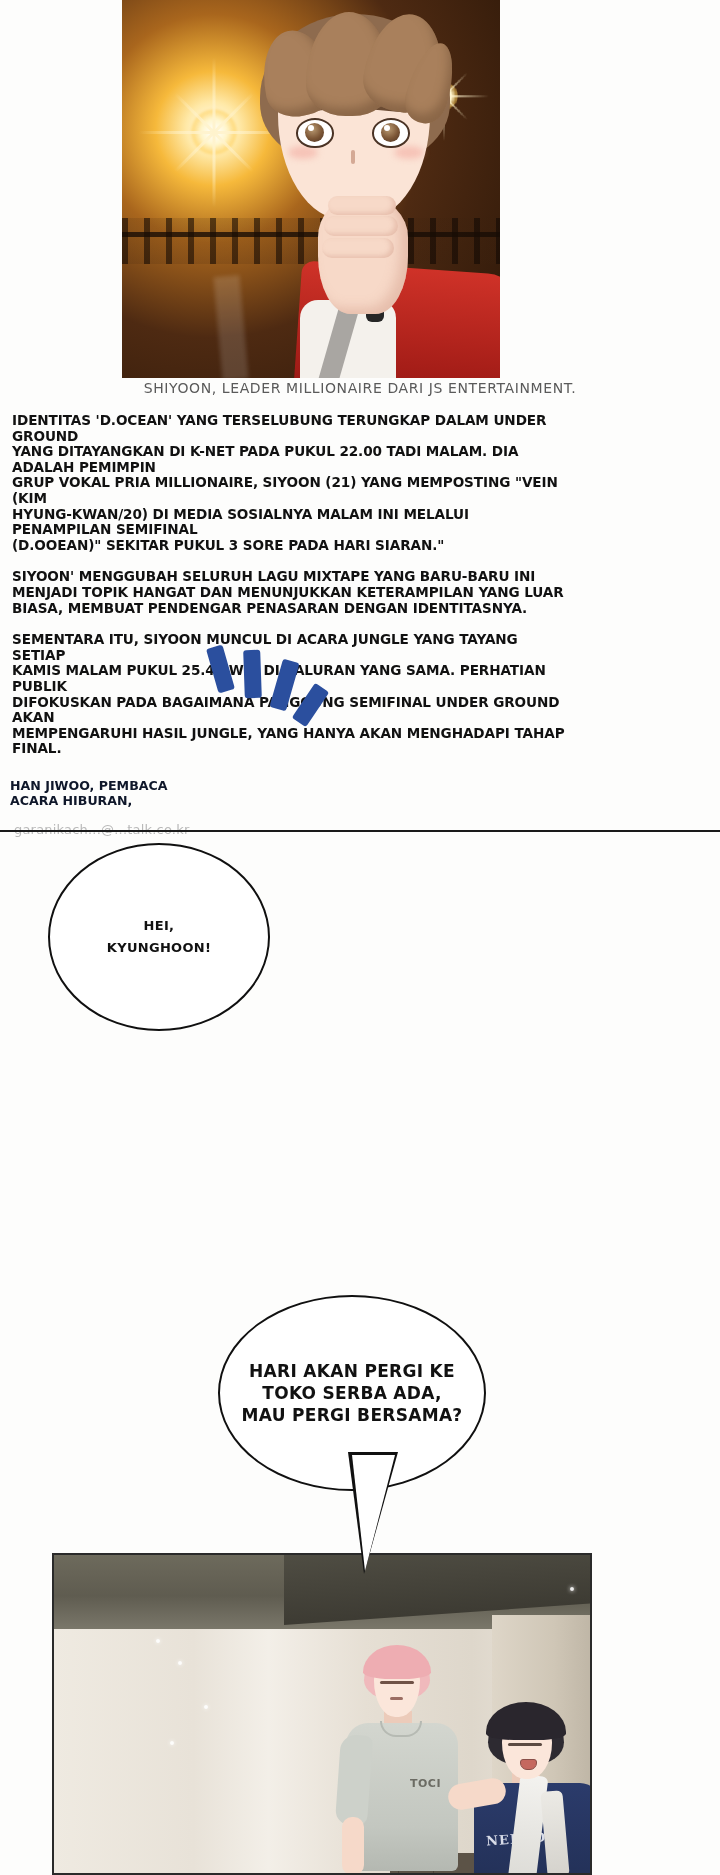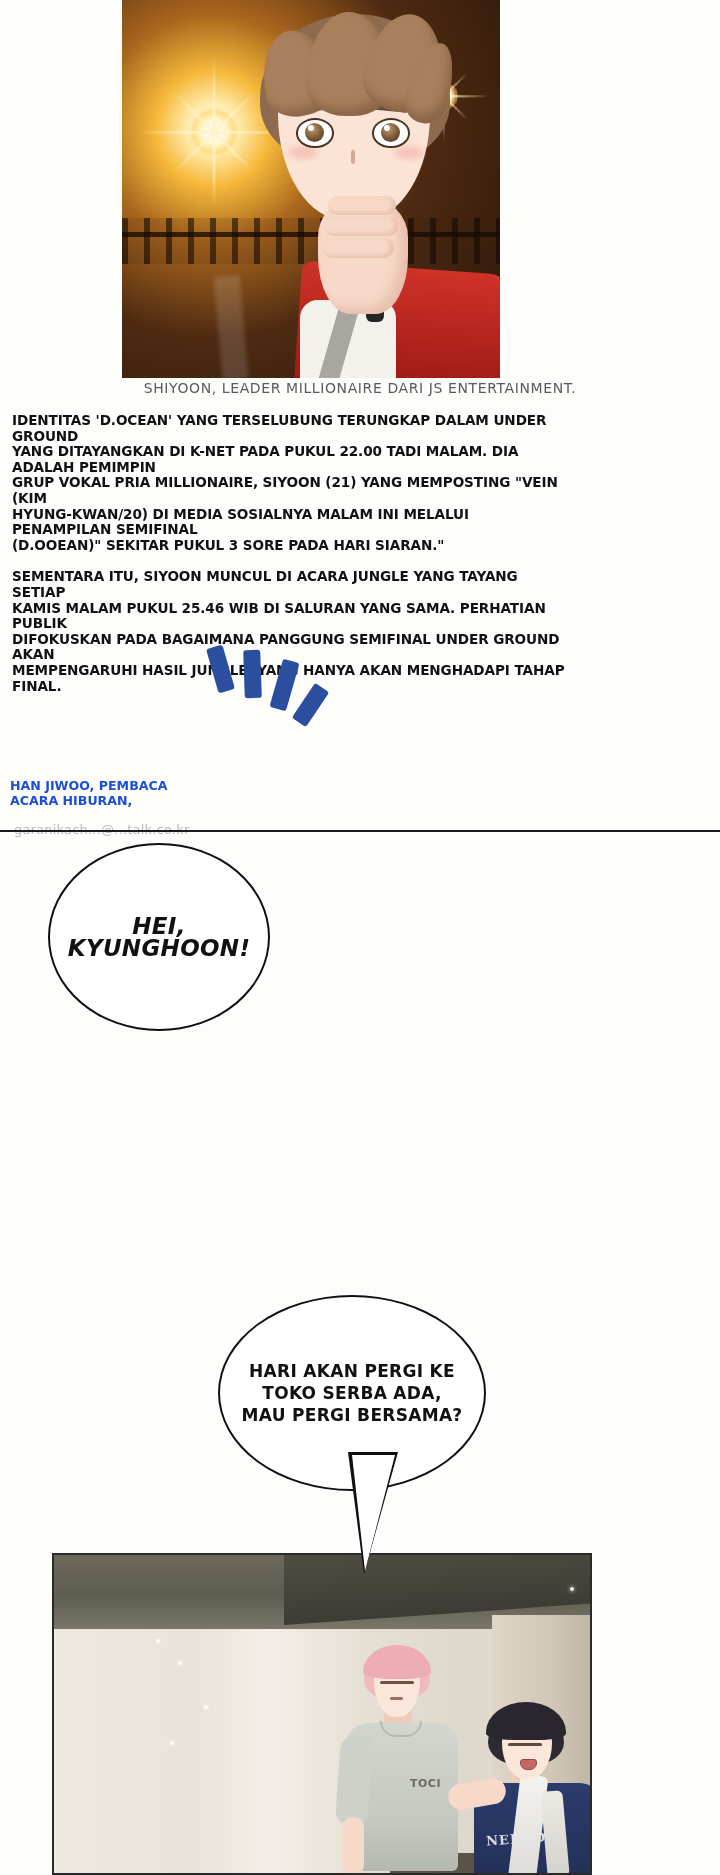--- a/index.html
+++ b/index.html
@@ -265,21 +265,21 @@
     font-weight: 600;
     white-space: pre-line;
   }
   .byline {
     position: absolute;
     left: 10px;
     top: 778px;
     font-family: "DejaVu Sans", sans-serif;
     font-size: 12.6px;
     line-height: 15px;
-    color: #1d4ed8;
+    color: #0f172a;
     font-weight: 600;
     white-space: pre-line;
   }
   .watermark {
     position: absolute;
     left: 14px;
     top: 822px;
     font-family: "DejaVu Sans", sans-serif;
     font-size: 13px;
     color: #b9b9b9;
@@ -332,23 +332,22 @@
     letter-spacing: .3px;
   }
 
   .bubble-1 {
     left: 48px;
     top: 843px;
     width: 222px;
     height: 188px;
   }
   .bubble-1 .txt {
-    font-size: 23px;
+    font-size: 13px;
     line-height: 22px;
-    font-style: italic;
   }
 
   .bubble-2 {
     left: 218px;
     top: 1295px;
     width: 268px;
     height: 196px;
   }
   .bubble-2 .txt {
     font-size: 17px;
@@ -676,20 +675,23 @@
   </div>
 
   <div class="caption">SHIYOON, LEADER MILLIONAIRE DARI JS ENTERTAINMENT.</div>
 
   <div class="article">
     <p>IDENTITAS 'D.OCEAN' YANG TERSELUBUNG TERUNGKAP DALAM UNDER GROUND
 YANG DITAYANGKAN DI K-NET PADA PUKUL 22.00 TADI MALAM. DIA ADALAH PEMIMPIN
 GRUP VOKAL PRIA MILLIONAIRE, SIYOON (21) YANG MEMPOSTING "VEIN (KIM
 HYUNG-KWAN/20) DI MEDIA SOSIALNYA MALAM INI MELALUI PENAMPILAN SEMIFINAL
 (D.OOEAN)" SEKITAR PUKUL 3 SORE PADA HARI SIARAN."</p>
+    <p>SIYOON' MENGGUBAH SELURUH LAGU MIXTAPE YANG BARU-BARU INI
+MENJADI TOPIK HANGAT DAN MENUNJUKKAN KETERAMPILAN YANG LUAR
+BIASA, MEMBUAT PENDENGAR PENASARAN DENGAN IDENTITASNYA.</p>
     <p>SEMENTARA ITU, SIYOON MUNCUL DI ACARA JUNGLE YANG TAYANG SETIAP
 KAMIS MALAM PUKUL 25.46 WIB DI SALURAN YANG SAMA. PERHATIAN PUBLIK
 DIFOKUSKAN PADA BAGAIMANA PANGGUNG SEMIFINAL UNDER GROUND AKAN
 MEMPENGARUHI HASIL JUNGLE, YANG HANYA AKAN MENGHADAPI TAHAP FINAL.</p>
   </div>
 
   <div class="byline">HAN JIWOO, PEMBACA
 ACARA HIBURAN,</div>
   <div class="watermark">garanikach...@...talk.co.kr</div>
   <div class="hr"></div>

